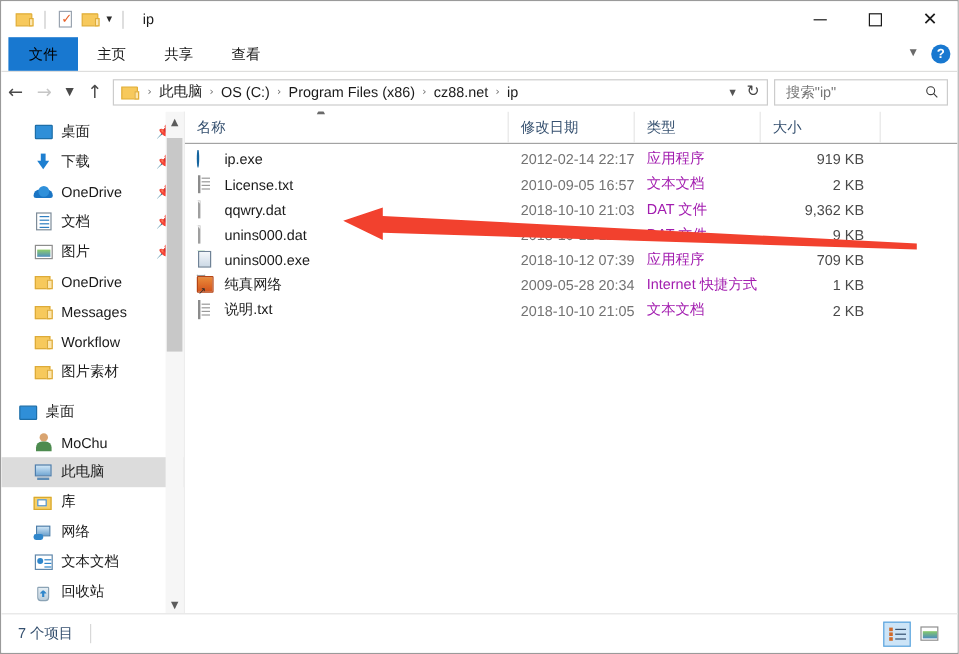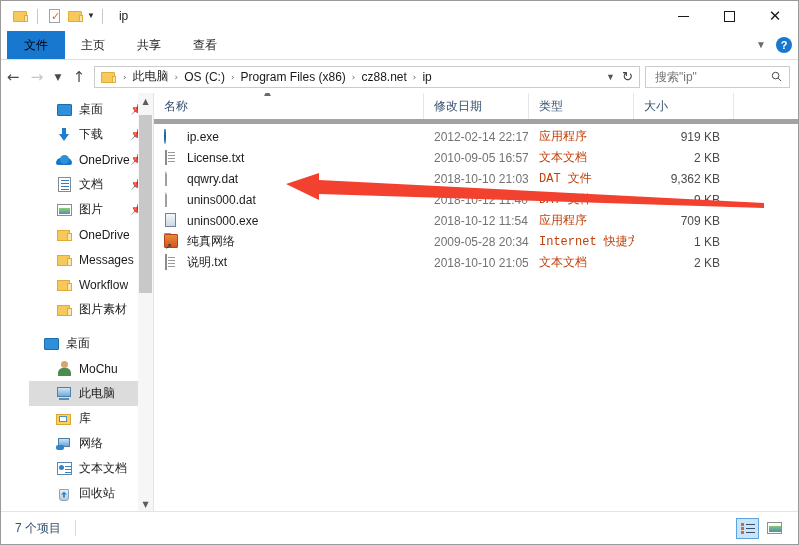--- a/index.html
+++ b/index.html
@@ -296,21 +296,20 @@
   .nav-list { padding-top: 4px; }
   .nav-item {
     height: 25px;
     display: flex;
     align-items: center;
     padding-left: 27px;
     position: relative;
     font-size: 12px;
     color: #1a1a1a;
     box-sizing: border-box;
-    margin-left: 28px;
   }
   .nav-item.indent2 { padding-left: 27px; }
   .nav-item.root { padding-left: 14px; }
   .nav-item.sel { background: #dcdcdc; }
   .nav-ico {
     width: 16px; height: 16px;
     margin-right: 7px;
     flex: none;
     display: flex;
     align-items: center;
@@ -573,21 +572,21 @@
     background: #ffffff;
     overflow: hidden;
   }
   .col-headers {
     height: 26px;
     display: flex;
     align-items: center;
     font-size: 12px;
     color: #3a5a80;
     position: relative;
-    border-bottom: 5px solid #a3a3a3;
+    border-bottom: 1px solid #a3a3a3;
   }
   .col-h {
     height: 26px;
     display: flex;
     align-items: center;
     padding-left: 10px;
     box-sizing: border-box;
     border-right: 1px solid #e6e6e6;
     color: #35506f;
   }
@@ -617,21 +616,21 @@
     white-space: nowrap;
     overflow: hidden;
   }
   .cell-name {
     width: 270px;
     display: flex;
     align-items: center;
     padding-left: 10px;
   }
   .cell-date { width: 105px; color: #737373; padding-left: 10px; }
-  .cell-type { width: 105px; color: #c2410c; padding-left: 10px; font-family: Liberation Mono, monospace; }
+  .cell-type { width: 105px; color: #a21caf; padding-left: 10px; }
   .cell-size { width: 100px; color: #4a4a4a; text-align: right; padding-right: 14px; }
   .file-ico {
     width: 16px; height: 16px;
     margin-right: 7px;
     flex: none;
     position: relative;
   }
   
   .fi-app {
     width: 15px; height: 15px;
@@ -1060,21 +1059,21 @@
           <div class="cell cell-date">2018-10-12 11:40</div>
           <div class="cell cell-type">DAT 文件</div>
           <div class="cell cell-size">9 KB</div>
         </div>
 
         <div class="row">
           <div class="cell cell-name">
             <span class="file-ico"><span class="fi-setup"></span></span>
             <span>unins000.exe</span>
           </div>
-          <div class="cell cell-date">2018-10-12 11:54</div>
+          <div class="cell cell-date">2018-10-12 07:39</div>
           <div class="cell cell-type">应用程序</div>
           <div class="cell cell-size">709 KB</div>
         </div>
 
         <div class="row">
           <div class="cell cell-name">
             <span class="file-ico">
               <span class="fi-shortcut"></span><span class="sc-arrow">↗</span>
             </span>
             <span>纯真网络</span>

